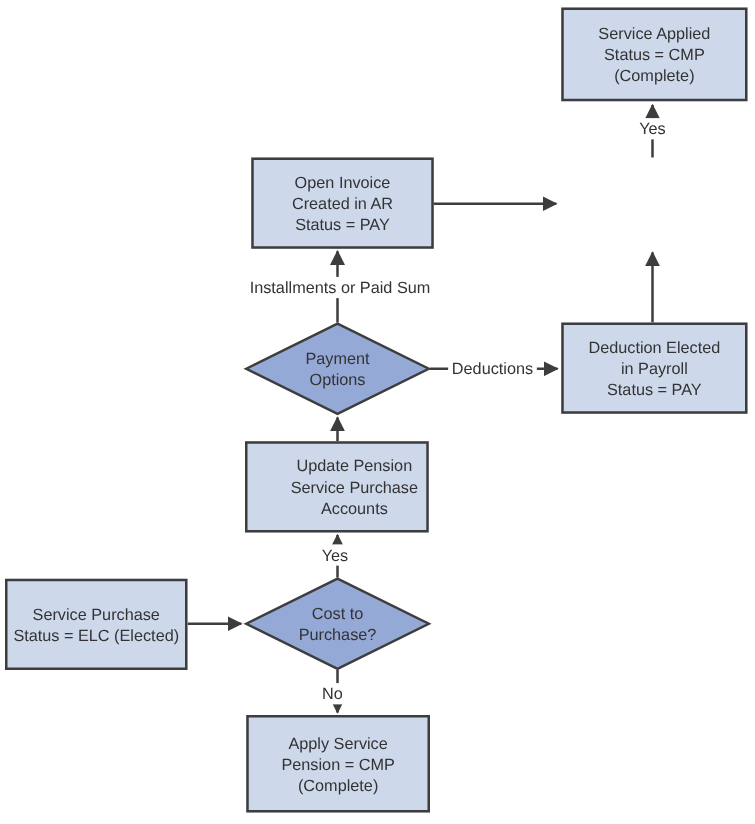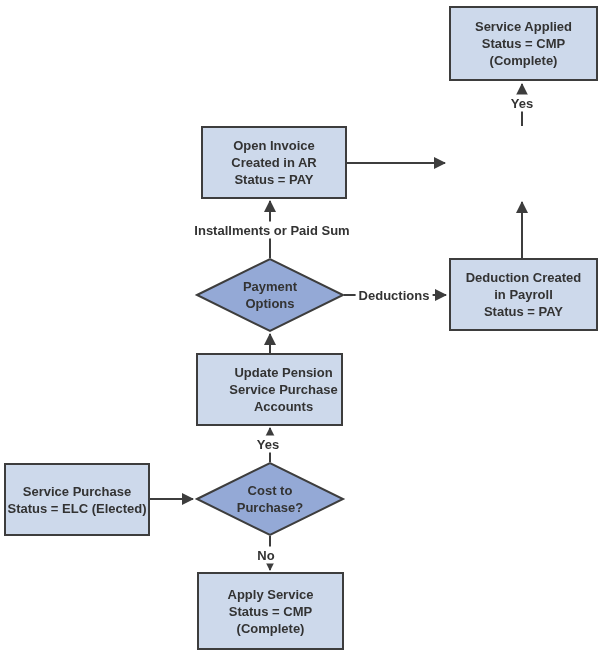--- a/index.html
+++ b/index.html
@@ -11,21 +11,20 @@
   }
   .canvas {
     position: relative;
     width: 604px;
     height: 659px;
     background: var(--background, #ffffff);
     overflow: hidden;
     color: var(--text, #333333);
     font-size: 13px;
     line-height: 17px;
-    font-weight: bold;
   }
   .edges-layer {
     position: absolute;
     left: 0;
     top: 0;
     width: 604px;
     height: 659px;
     overflow: visible;
   }
   .edges-layer line {
@@ -99,33 +98,33 @@
   </svg>
 
   <div class="node-box" style="left:449px; top:6px; width:149px; height:75px;">Service Applied
 Status = CMP
 (Complete)</div>
 
   <div class="node-box" style="left:201px; top:126px; width:146px; height:73px;">Open Invoice
 Created in AR
 Status = PAY</div>
 
-  <div class="node-box" style="left:449px; top:258px; width:149px; height:73px;">Deduction Created
+  <div class="node-box" style="left:449px; top:258px; width:149px; height:73px;">Deduction Elected
 in Payroll
 Status = PAY</div>
 
   <div class="node-box" style="left:196px; top:353px; width:147px; height:73px;padding-left:28px;">Update Pension
 Service Purchase
 Accounts</div>
 
   <div class="node-box" style="left:4px; top:463px; width:146px; height:73px;">Service Purchase
 Status = ELC (Elected)</div>
 
   <div class="node-box" style="left:197px; top:572px; width:147px; height:78px;">Apply Service
-Status = CMP
+Pension = CMP
 (Complete)</div>
 
 
   <div class="diamond" style="left:196px; top:462px; width:148px; height:74px;">
     <svg width="148" height="74">
       <polygon points="1,37 74,1 147,37 74,73"></polygon>
     </svg>
     <div class="diamond-text">Cost to
 Purchase?</div>
   </div>

